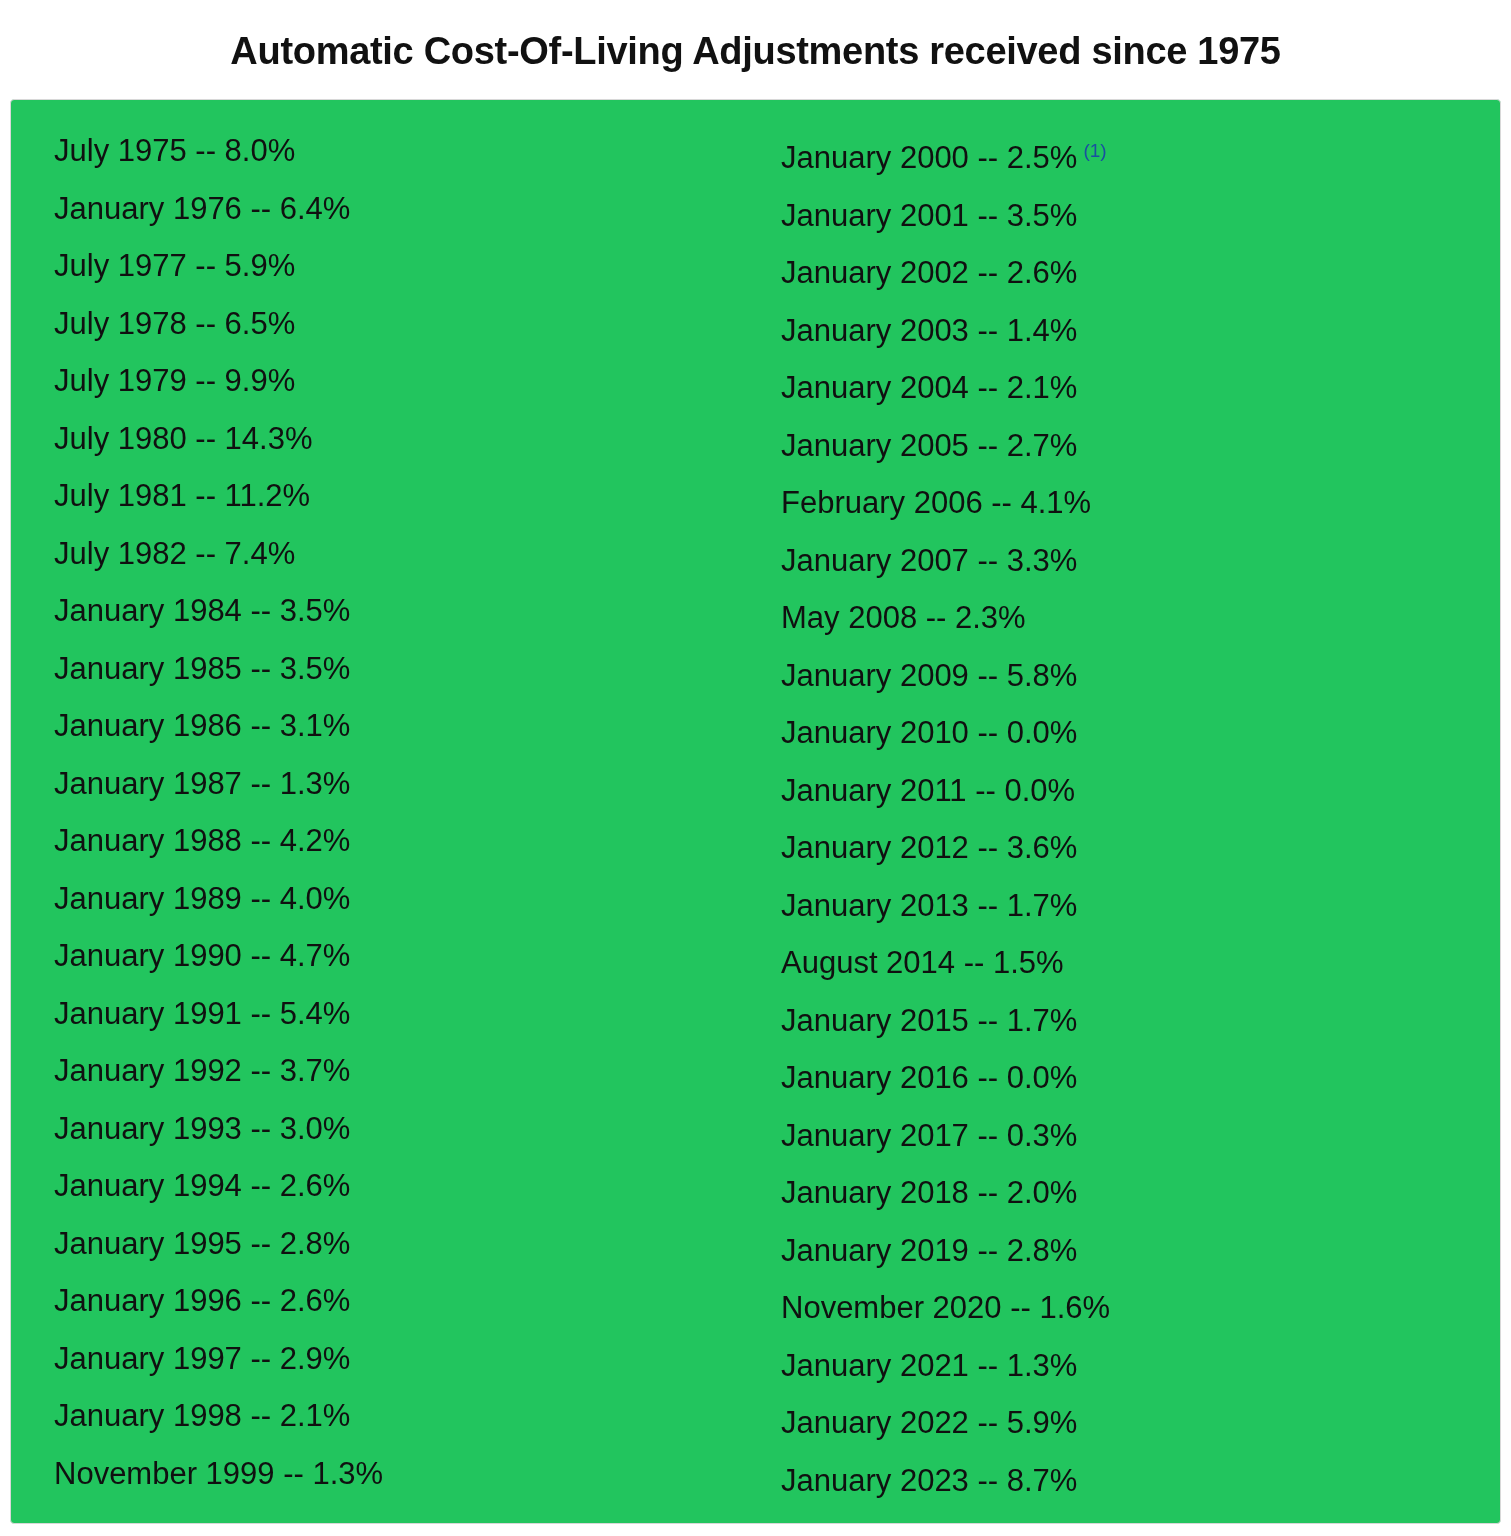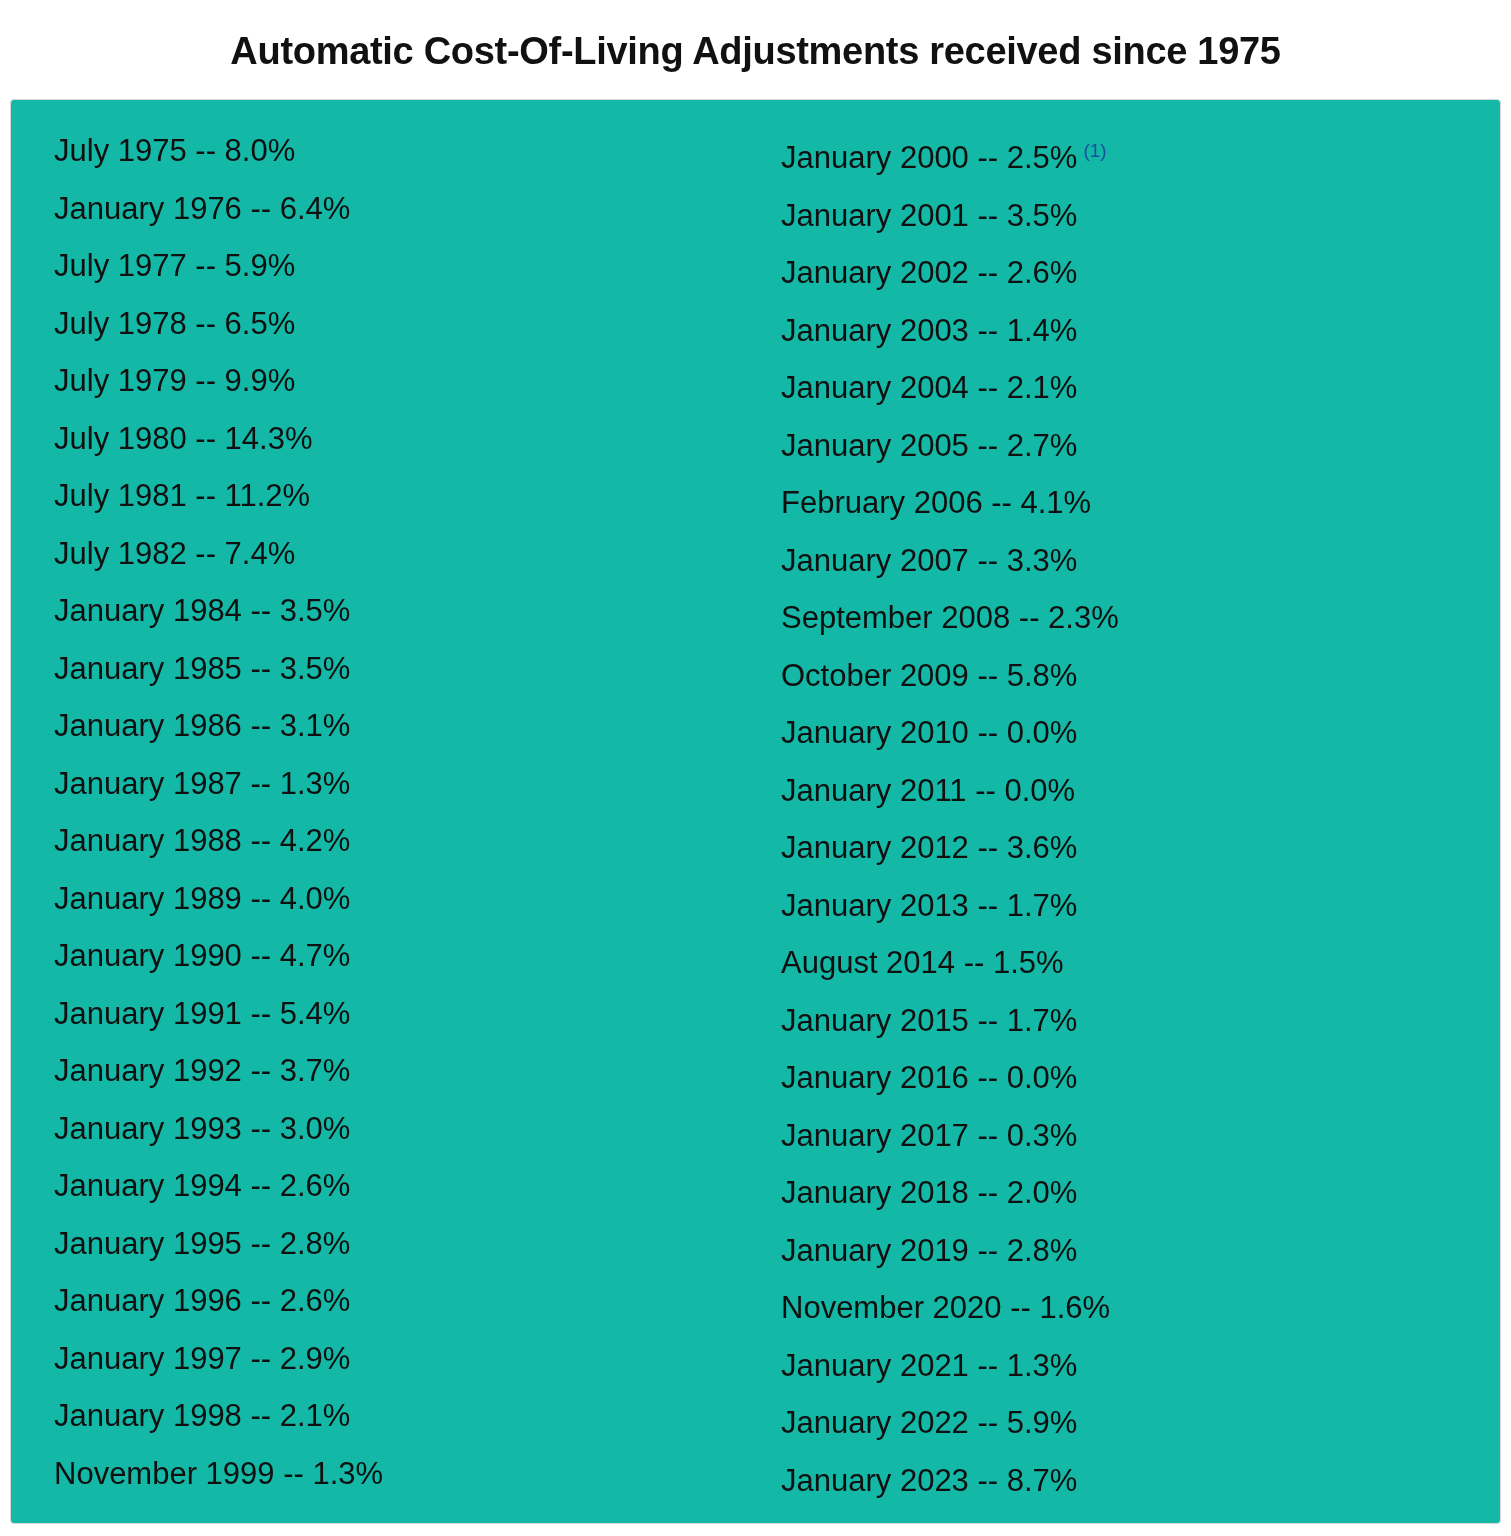--- a/index.html
+++ b/index.html
@@ -29,21 +29,21 @@
     padding-bottom: 26px;
     color: #111111;
   }
   .table-box {
     margin: 0 10px;
     border: 1px solid #d8d8d8;
     border-radius: 4px;
     box-sizing: border-box;
     height: 1425px;
     overflow: hidden;
-    background: #14b8a6;
+    background: #22c55e;
   }
   .cols {
     display: flex;
     padding: 22px 0 0 0;
     box-sizing: border-box;
   }
   .col {
     box-sizing: border-box;
   }
   .col-left {
@@ -107,22 +107,22 @@
 
       <div class="col col-right">
         <div class="entry"><span>January 2000 -- 2.5%</span><span class="fn" style="color: rgb(26, 79, 160);">(1)</span></div>
         <div class="entry">January 2001 -- 3.5%</div>
         <div class="entry">January 2002 -- 2.6%</div>
         <div class="entry">January 2003 -- 1.4%</div>
         <div class="entry">January 2004 -- 2.1%</div>
         <div class="entry">January 2005 -- 2.7%</div>
         <div class="entry">February 2006 -- 4.1%</div>
         <div class="entry">January 2007 -- 3.3%</div>
-        <div class="entry">September 2008 -- 2.3%</div>
-        <div class="entry">October 2009 -- 5.8%</div>
+        <div class="entry">May 2008 -- 2.3%</div>
+        <div class="entry">January 2009 -- 5.8%</div>
         <div class="entry">January 2010 -- 0.0%</div>
         <div class="entry">January 2011 -- 0.0%</div>
         <div class="entry">January 2012 -- 3.6%</div>
         <div class="entry">January 2013 -- 1.7%</div>
         <div class="entry">August 2014 -- 1.5%</div>
         <div class="entry">January 2015 -- 1.7%</div>
         <div class="entry">January 2016 -- 0.0%</div>
         <div class="entry">January 2017 -- 0.3%</div>
         <div class="entry">January 2018 -- 2.0%</div>
         <div class="entry">January 2019 -- 2.8%</div>

